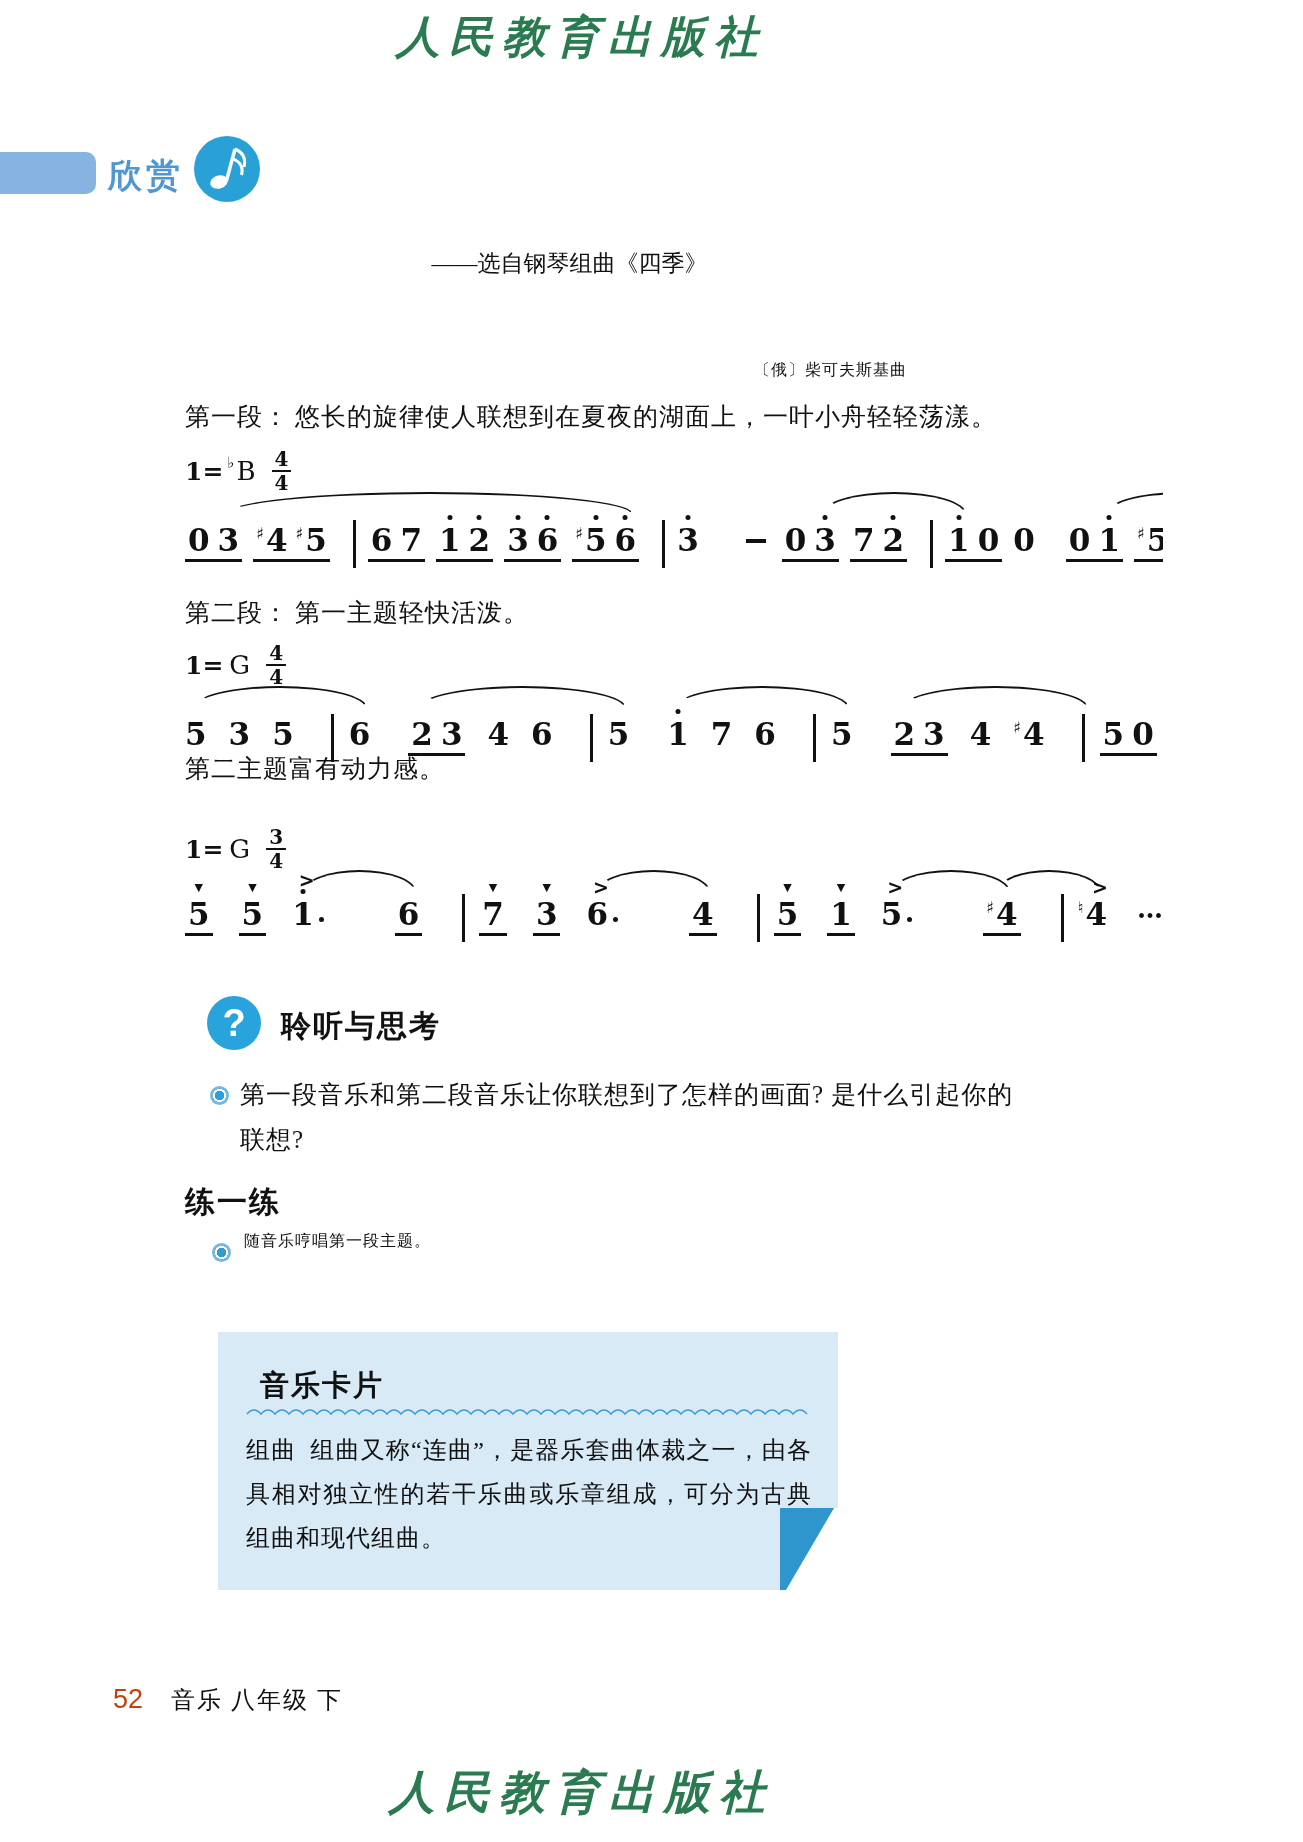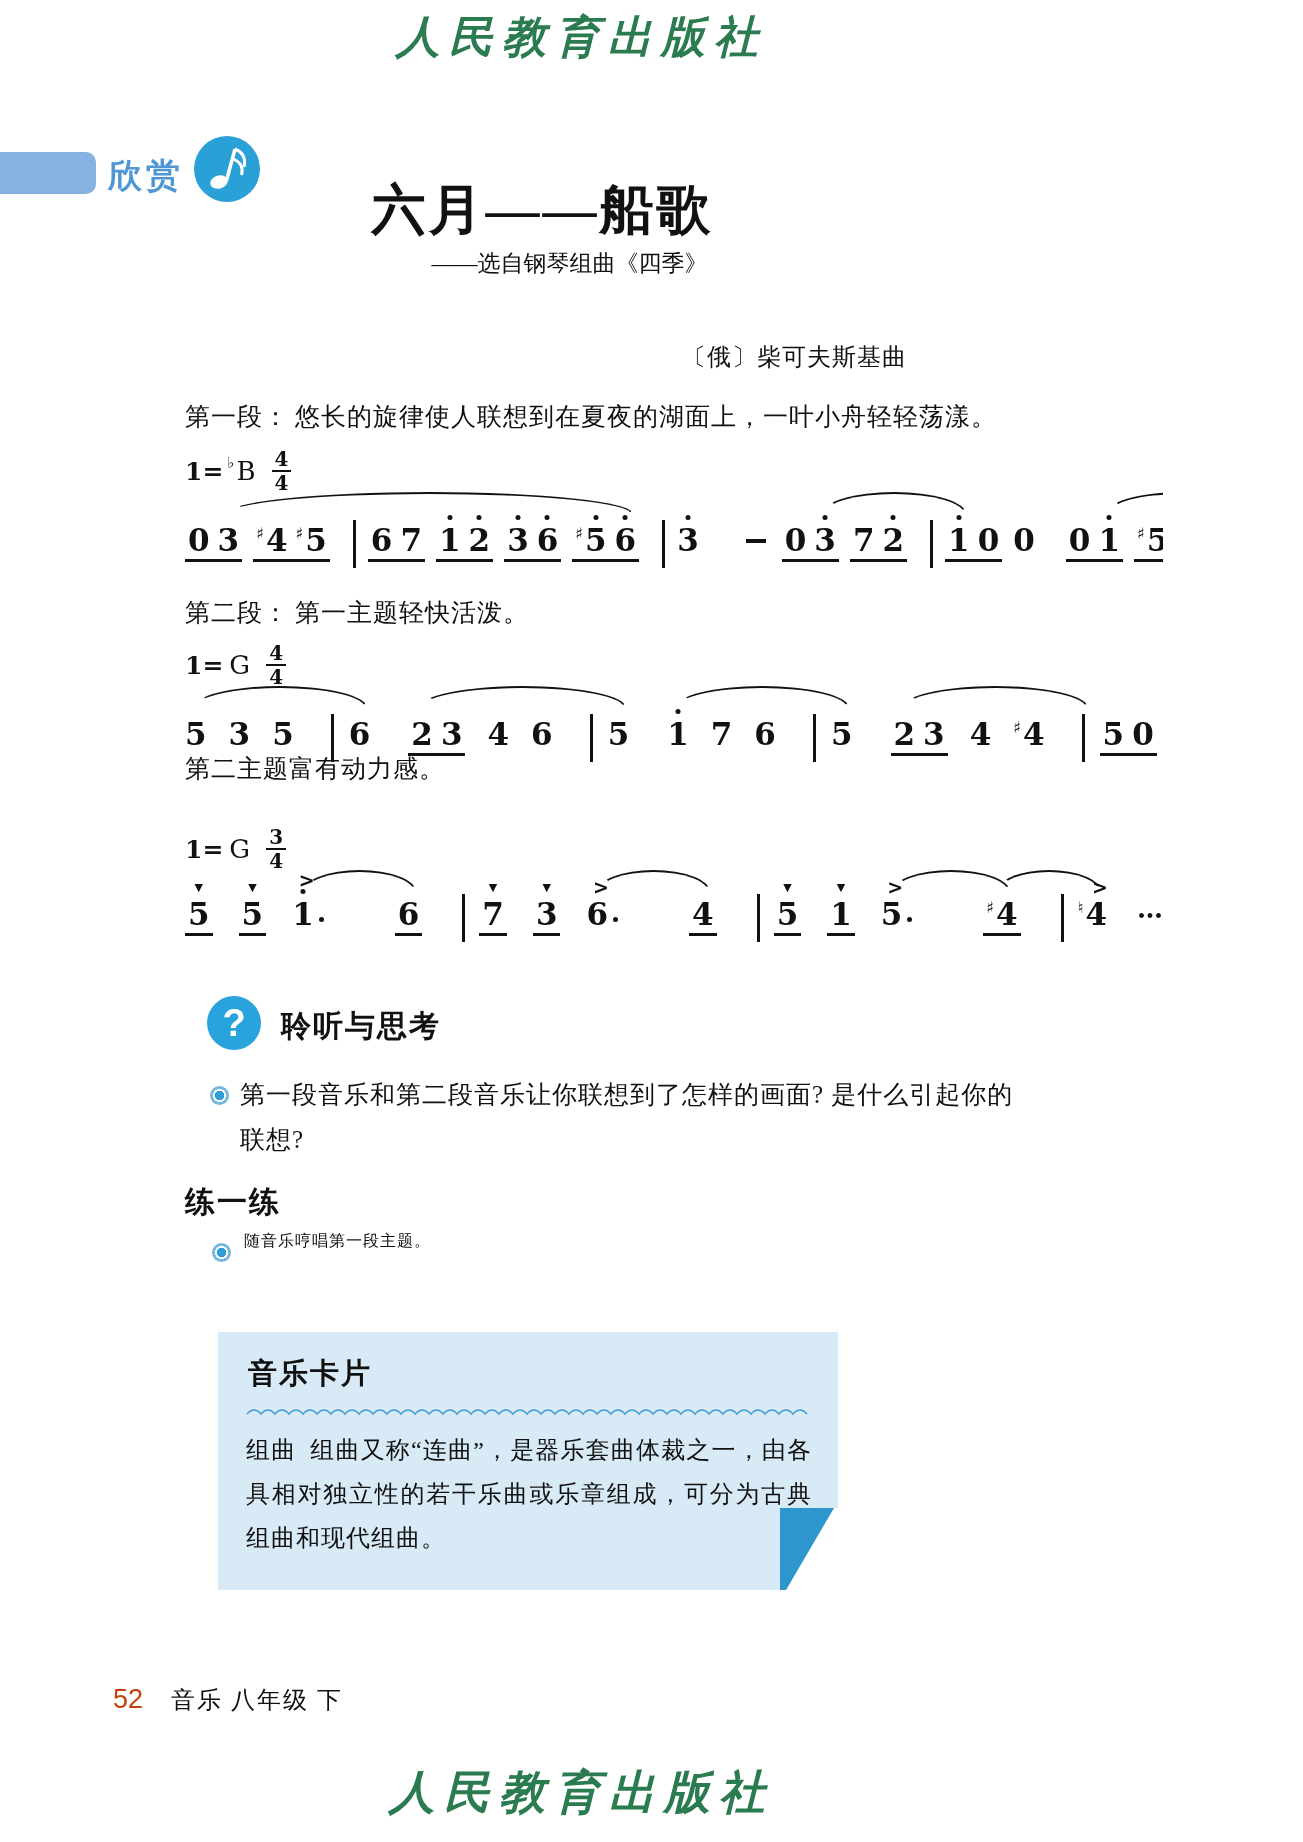--- a/index.html
+++ b/index.html
@@ -12,21 +12,21 @@
   .logo-bottom{top:1762px;font-size:46px;}
   .tab-band{position:absolute;left:0;top:152px;width:96px;height:42px;background:#86b3e1;
         border-radius:0 10px 10px 0;}
   .tab-label{position:absolute;left:108px;top:153px;font-family:"Liberation Sans",sans-serif;
         font-weight:bold;font-size:34px;color:#4e97d4;letter-spacing:4px;}
   .note-badge{position:absolute;left:194px;top:136px;width:66px;height:66px;border-radius:50%;
         background:#29a0d6;}
   .title{position:absolute;left:0;right:78px;top:174px;margin:0;text-align:center;
         font-size:54px;font-weight:600;letter-spacing:3px;}
   .subtitle{position:absolute;left:0;right:60px;top:248px;text-align:center;font-size:23px;padding-left:36px;}
-  .composer{position:absolute;right:256px;top:341px;font-size:24px;letter-spacing:1px;margin-left:28px;}
+  .composer{position:absolute;right:256px;top:360px;font-size:16px;letter-spacing:1px;margin-left:28px;}
   .para{position:absolute;left:185px;font-size:25px;letter-spacing:1px;white-space:nowrap;margin:0;}
   .lead{font-family:"Liberation Sans",sans-serif;font-weight:normal;margin-right:6px;}
   .keysig{position:absolute;left:185px;display:flex;align-items:center;
         font-family:"DejaVu Serif",serif;font-weight:bold;font-size:25px;}
   .k-acc{font-size:15px;transform:translateY(-8px);margin-left:4px;}
   .k-tonic{margin-left:2px;font-weight:normal;font-size:26px;}
   .frac{display:inline-flex;flex-direction:column;align-items:center;margin-left:16px;
         font-size:20px;line-height:1.1;}
   .frac .fnum{border-bottom:2px solid #111;padding:0 3px 0px;}
   .frac .fden{padding:0 3px;}
@@ -67,21 +67,21 @@
         font-size:30px;letter-spacing:2px;}
   .bullet{position:absolute;width:19px;height:19px;border-radius:50%;
         background:radial-gradient(circle at 50% 50%, #2e9fd6 0 4.5px, #ffffff 4.5px 6.5px, #74b8e2 6.5px 10px);}
   .q-text{position:absolute;left:240px;top:1072px;font-size:25px;line-height:45px;
         letter-spacing:1px;white-space:nowrap;}
   .h-practice{position:absolute;left:185px;top:1182px;margin:0;font-family:"Liberation Sans",sans-serif;
         font-size:30px;letter-spacing:2px;}
   .practice-item{position:absolute;left:244px;top:1231px;font-size:16px;letter-spacing:1px;white-space:nowrap;}
   
   .card{position:absolute;left:218px;top:1332px;width:620px;height:258px;background:#d9eaf7;}
-  .card-heading{position:absolute;left:30px;top:22px;margin:0;font-family:"Liberation Sans",sans-serif;
+  .card-heading{position:absolute;left:30px;top:22px;margin:12px;font-family:"Liberation Sans",sans-serif;
         font-size:29px;letter-spacing:2px;color:#111;}
   .card-wave{position:absolute;left:28px;top:76px;}
   .card-body{position:absolute;left:28px;top:96px;width:566px;font-size:24px;line-height:44px;
         letter-spacing:1px;text-align:justify;}
   .card-body .lead{margin-right:14px;}
   .card-ear{position:absolute;right:0;bottom:0;}
   
   .footer{position:absolute;left:113px;top:1684px;display:flex;align-items:baseline;}
   .footer .pgnum{font-family:"Liberation Sans",sans-serif;font-size:27px;color:#c2410c;margin-right:28px;}
   .footer .book{font-size:24px;letter-spacing:2px;}
@@ -97,21 +97,20 @@
   <div class="tab-label">欣赏</div>
   <div class="note-badge">
     <svg width="66" height="66" viewBox="0 0 66 66">
       <ellipse cx="25" cy="46" rx="9" ry="6.5" fill="#fff" transform="rotate(-18 25 46)"></ellipse>
       <path d="M32.5 44.5 L41 13" stroke="#fff" stroke-width="3.5" fill="none"></path>
       <path d="M41 13 q12 5 9 18" stroke="#fff" stroke-width="3" fill="none"></path>
       <path d="M39.5 23 q11 5 8 16" stroke="#fff" stroke-width="3" fill="none"></path>
     </svg>
   </div>
 
-  <h1 class="title">六月——船歌</h1>
   <div class="subtitle">——选自钢琴组曲《四季》</div>
   <div class="composer">〔俄〕柴可夫斯基曲</div>
 
   <p class="para" style="top:400px"><span class="lead">第一段：</span><span>悠长的旋律使人联想到在夏夜的湖面上，一叶小舟轻轻荡漾。</span></p>
 
   <div class="keysig" style="top:448px">
     <span>1=</span>
       <span class="k-acc">♭</span>
       <span class="k-tonic">B</span>
     <span class="frac">

